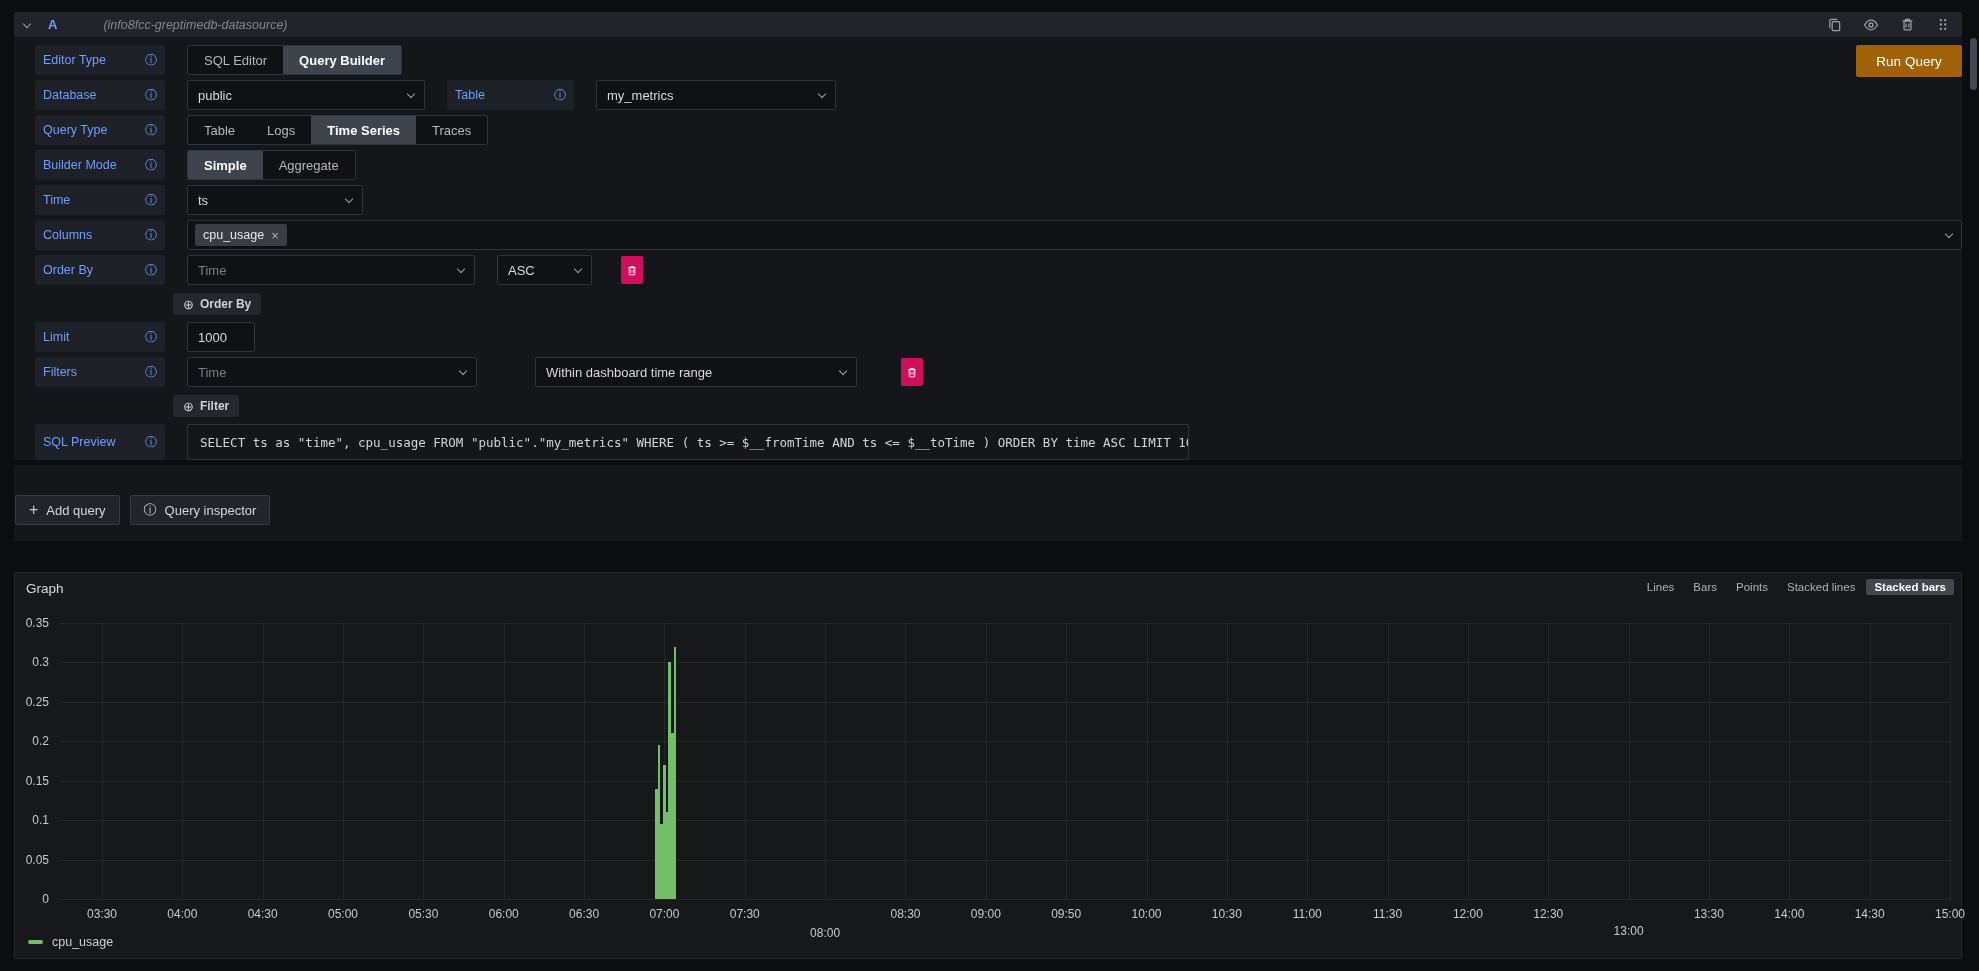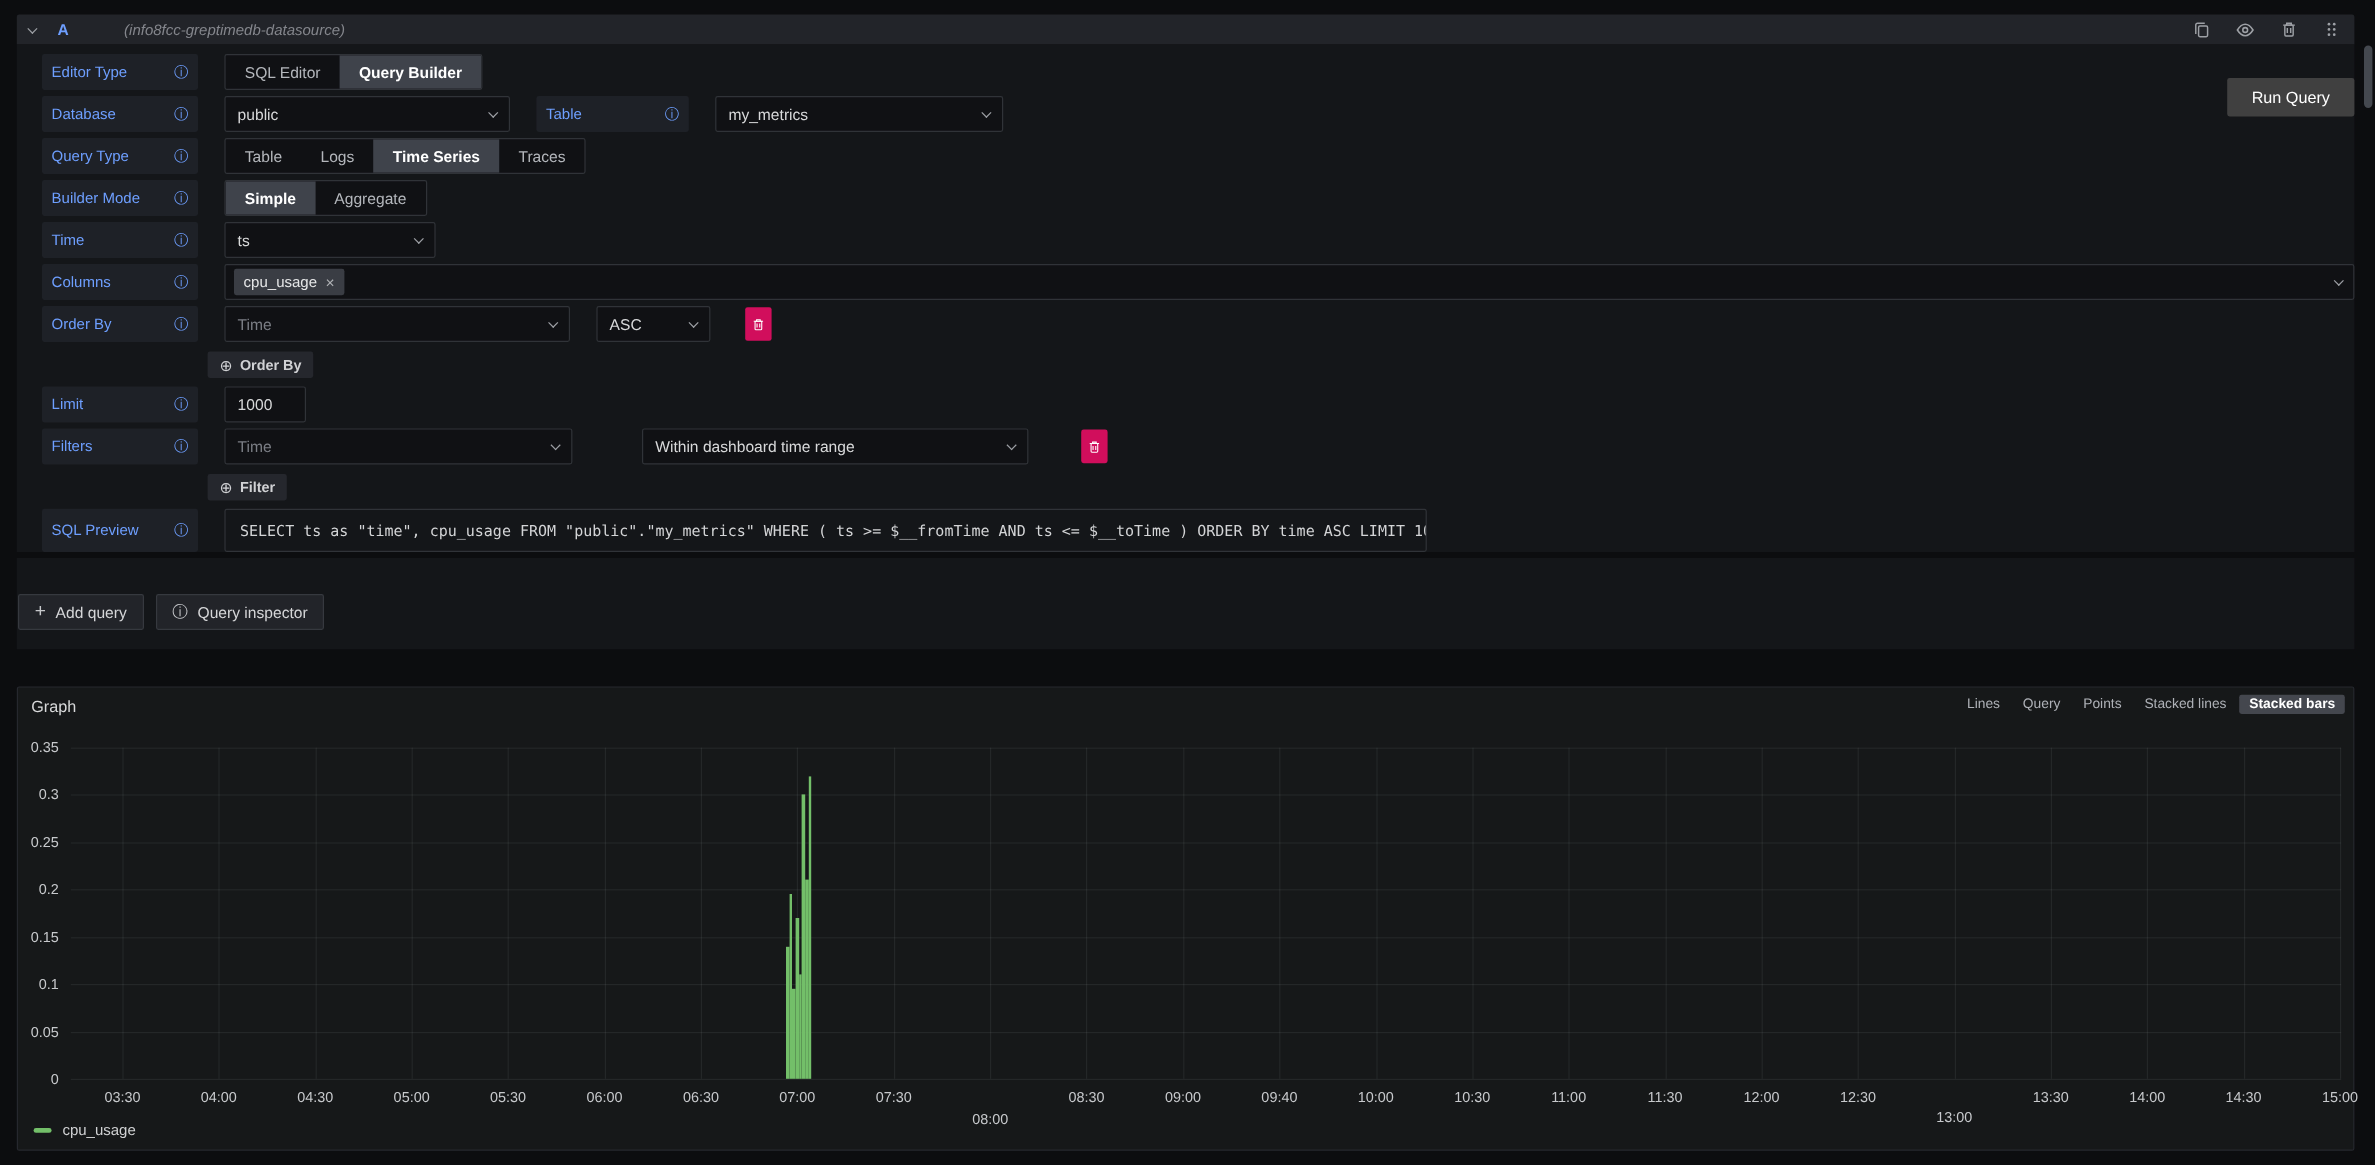--- a/index.html
+++ b/index.html
@@ -23,22 +23,22 @@
   .refid { color:#6e9fff; font-weight:700; font-size:13px; margin-left:10px; }
   .dsname { color:#84868c; font-style:italic; font-size:12.5px; margin-left:38px; }
   .qh-icons { margin-left:auto; display:flex; gap:21px; align-items:center; }
   .icon-btn { background:none; border:none; cursor:pointer; display:flex; align-items:center; padding:0; }
   .icon-btn svg { stroke:#9da0a5; fill:none; stroke-width:1.3; }
   .icon-btn svg .fil { fill:#9da0a5; stroke:none; }
 
   .qbody { background:#141619; padding:8px 0 0 21px; position:relative; }
   .run-query {
     position:absolute; top:8px; right:0; width:106px; height:32px;
-    background:#404040; color:#fff; font-weight:500; font-size:13.5px;
-    border:none; border-radius:2px; cursor:pointer; font-family:inherit;margin-top:20px;
+    background:#a16207; color:#fff; font-weight:500; font-size:13.5px;
+    border:none; border-radius:2px; cursor:pointer; font-family:inherit;
   }
   .frow { display:flex; align-items:stretch; gap:22px; margin-bottom:5px; height:30px; }
   .flabel {
     width:130px; flex:none; background:#1e2127; border-radius:2px;
     display:flex; align-items:center; justify-content:space-between; padding:0 8px;
   }
   .flabel .lt { color:#6e9fff; font-size:12.5px; font-weight:500; white-space:nowrap; }
   .info-i { color:#6e9fff; font-size:12px; line-height:1; }
   .flabel.w127 { width:127px; }
 
@@ -337,21 +337,21 @@
     </button>
   </div>
 </div>
 
 <div class="scroll-thumb"></div>
 
 <div class="panel">
   <div class="panel-title">Graph</div>
   <div class="panel-tabs">
     <span class="ptab">Lines</span>
-    <span class="ptab">Query</span>
+    <span class="ptab">Bars</span>
     <span class="ptab">Points</span>
     <span class="ptab">Stacked lines</span>
     <span class="ptab active">Stacked bars</span>
   </div>
   <div id="chart">
       <div class="gl-h" style="left: 44px; width: 1892px; top: 326px;"></div>
       <div class="ylab" style="top: 326px;">0</div>
       <div class="gl-h" style="left: 44px; width: 1892px; top: 286.571px;"></div>
       <div class="ylab" style="top: 286.571px;">0.05</div>
       <div class="gl-h" style="left: 44px; width: 1892px; top: 247.143px;"></div>
@@ -384,21 +384,21 @@
       <div class="xlab" style="left: 619.435px; top: 334px;">07:00</div>
       <div class="gl-v" style="left: 729.783px; top: 50px; height: 276px;"></div>
       <div class="xlab" style="left: 699.783px; top: 334px;">07:30</div>
       <div class="gl-v" style="left: 810.13px; top: 50px; height: 276px;"></div>
       <div class="xlab" style="left: 780.13px; top: 334px; margin-top: 19px;">08:00</div>
       <div class="gl-v" style="left: 890.478px; top: 50px; height: 276px;"></div>
       <div class="xlab" style="left: 860.478px; top: 334px;">08:30</div>
       <div class="gl-v" style="left: 970.826px; top: 50px; height: 276px;"></div>
       <div class="xlab" style="left: 940.826px; top: 334px;">09:00</div>
       <div class="gl-v" style="left: 1051.17px; top: 50px; height: 276px;"></div>
-      <div class="xlab" style="left: 1021.17px; top: 334px;">09:40</div>
+      <div class="xlab" style="left: 1021.17px; top: 334px;">09:50</div>
       <div class="gl-v" style="left: 1131.52px; top: 50px; height: 276px;"></div>
       <div class="xlab" style="left: 1101.52px; top: 334px;">10:00</div>
       <div class="gl-v" style="left: 1211.87px; top: 50px; height: 276px;"></div>
       <div class="xlab" style="left: 1181.87px; top: 334px;">10:30</div>
       <div class="gl-v" style="left: 1292.22px; top: 50px; height: 276px;"></div>
       <div class="xlab" style="left: 1262.22px; top: 334px;">11:00</div>
       <div class="gl-v" style="left: 1372.57px; top: 50px; height: 276px;"></div>
       <div class="xlab" style="left: 1342.57px; top: 334px;">11:30</div>
       <div class="gl-v" style="left: 1452.91px; top: 50px; height: 276px;"></div>
       <div class="xlab" style="left: 1422.91px; top: 334px;">12:00</div>

